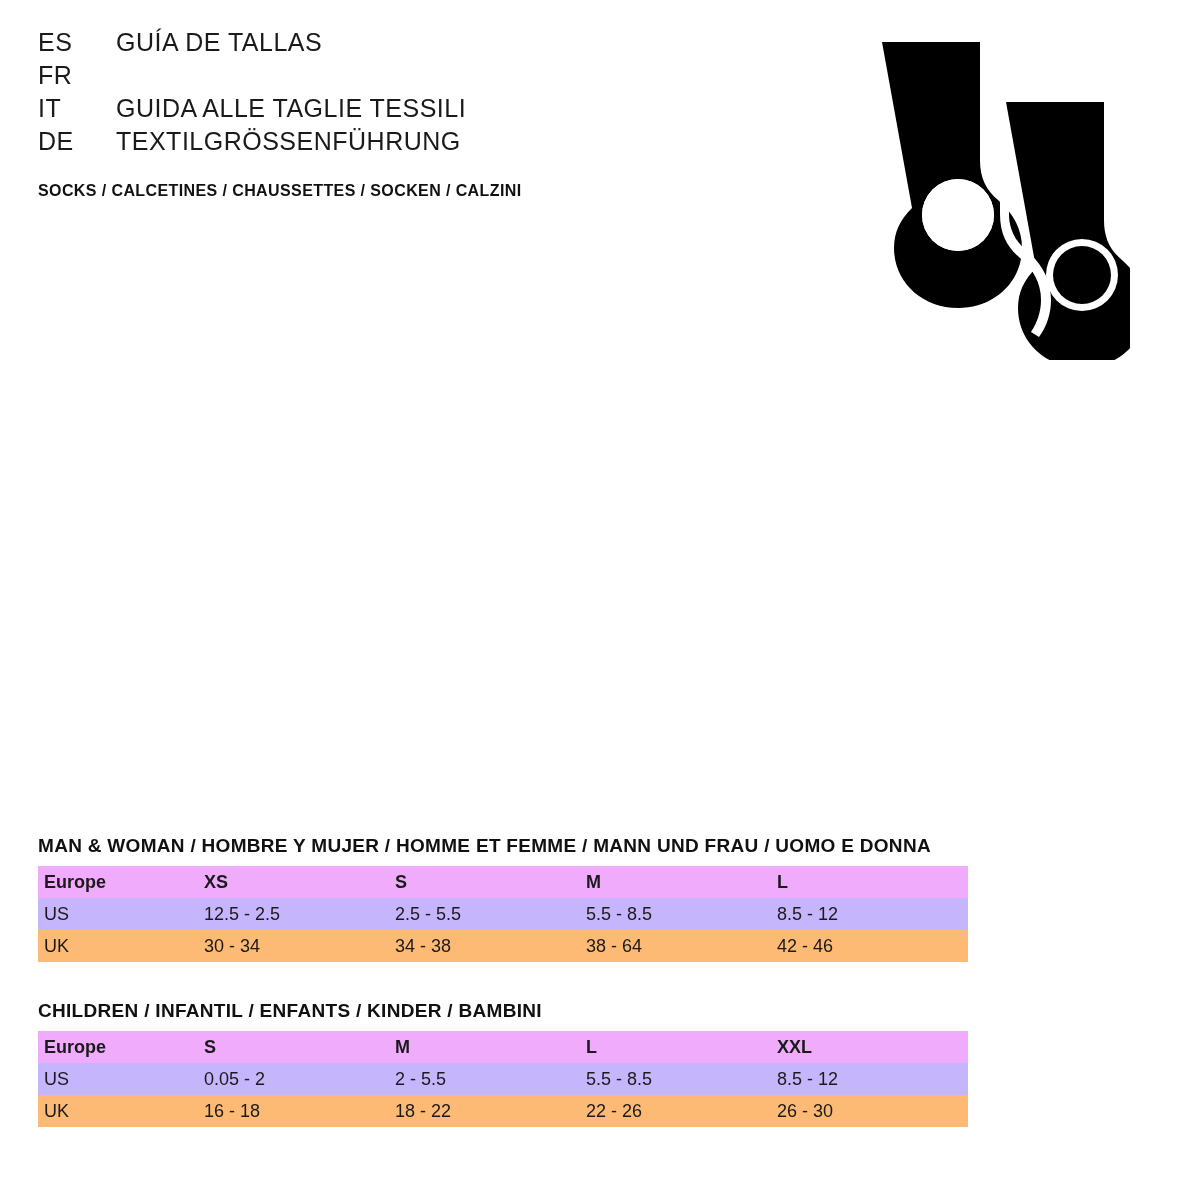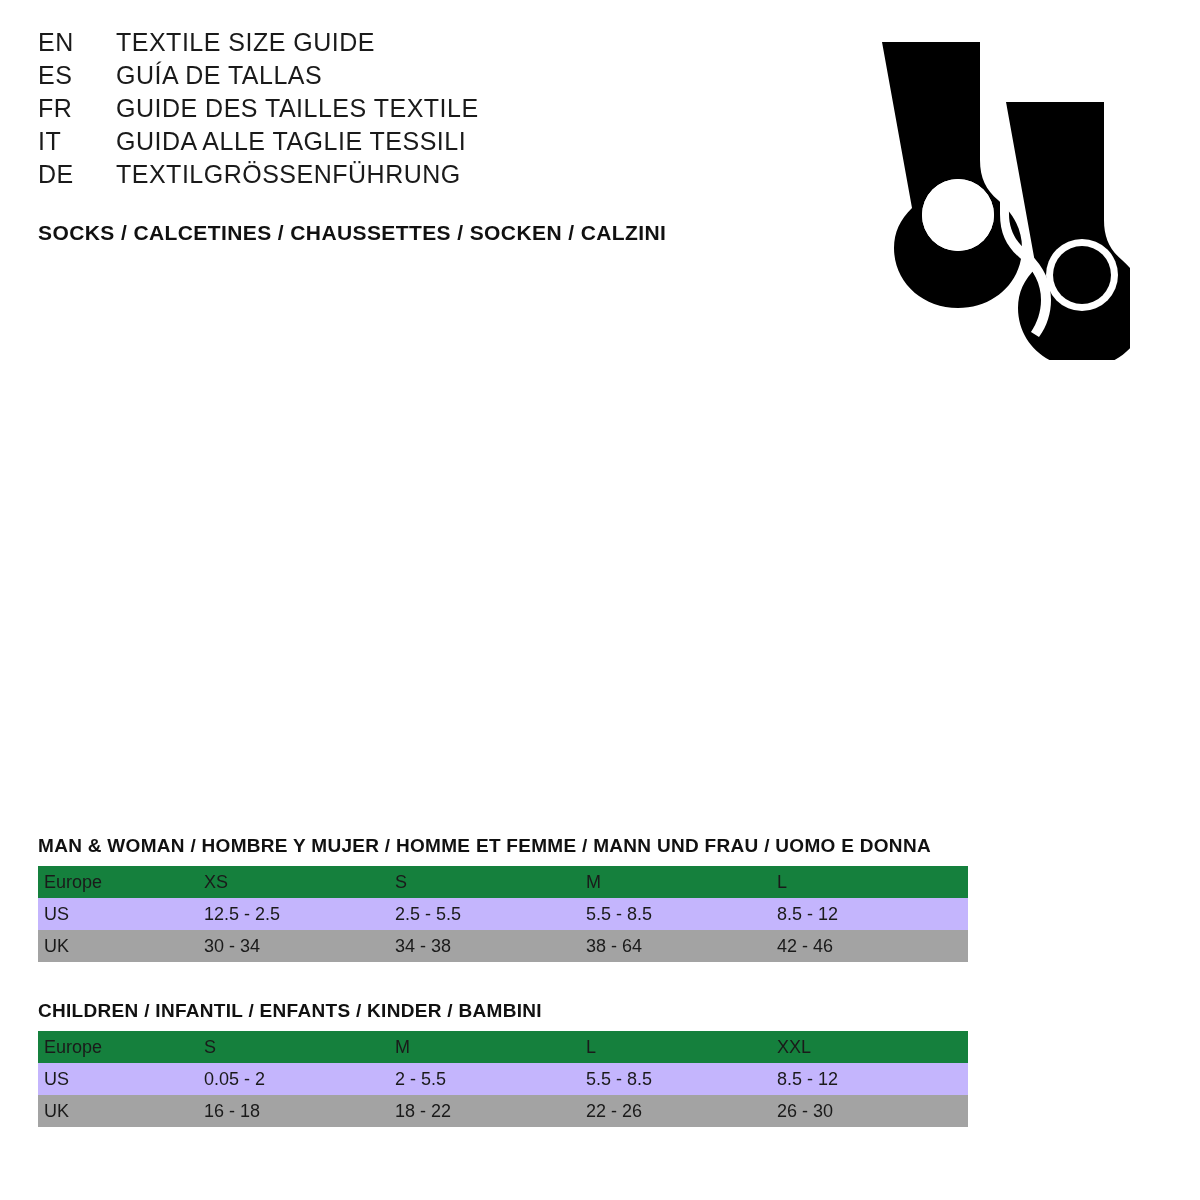--- a/index.html
+++ b/index.html
@@ -35,22 +35,22 @@
     letter-spacing: 0.5px;
     color: #1a1a1a;
   }
   .lang-text {
     font-size: 25px;
     font-weight: 400;
     letter-spacing: 0.5px;
     color: #1a1a1a;
   }
   .product-line {
-    margin-top: 28px;
-    font-size: 21px;
+    margin-top: 22px;
+    font-size: 16px;
     font-weight: 700;
     letter-spacing: 0.4px;
     color: #111111;
   }
 
   
   .socks-art {
     position: absolute;
     left: 810px;
     top: 30px;
@@ -85,42 +85,37 @@
     color: #1a1a1a;
     padding: 0;
   }
   table.size-table td.label {
     text-align: left;
     padding-left: 6px;
     width: 160px;
   }
   table.size-table td.val {
   }
-  tr.row-shade td { background: #15803d; }
+  tr.row-shade td { background: #f0abfc; font-weight: bold; }
   tr.row-plain td { background: #c4b5fd; }
-  tr.row-light td { background: #a3a3a3; margin-left: 37px; }
+  tr.row-light td { background: #fdba74; margin-left: 37px; }
 </style>
 </head>
 <body>
 
 <div class="header">
 
-  <div class="lang-row">
-    <span class="lang-code">EN</span>
-    <span class="lang-text">TEXTILE SIZE GUIDE</span>
-  </div>
 
   <div class="lang-row">
     <span class="lang-code">ES</span>
     <span class="lang-text">GUÍA DE TALLAS</span>
   </div>
 
   <div class="lang-row">
     <span class="lang-code">FR</span>
-    <span class="lang-text">GUIDE DES TAILLES TEXTILE</span>
   </div>
 
   <div class="lang-row">
     <span class="lang-code">IT</span>
     <span class="lang-text">GUIDA ALLE TAGLIE TESSILI</span>
   </div>
 
   <div class="lang-row">
     <span class="lang-code">DE</span>
     <span class="lang-text">TEXTILGRÖSSENFÜHRUNG</span>

